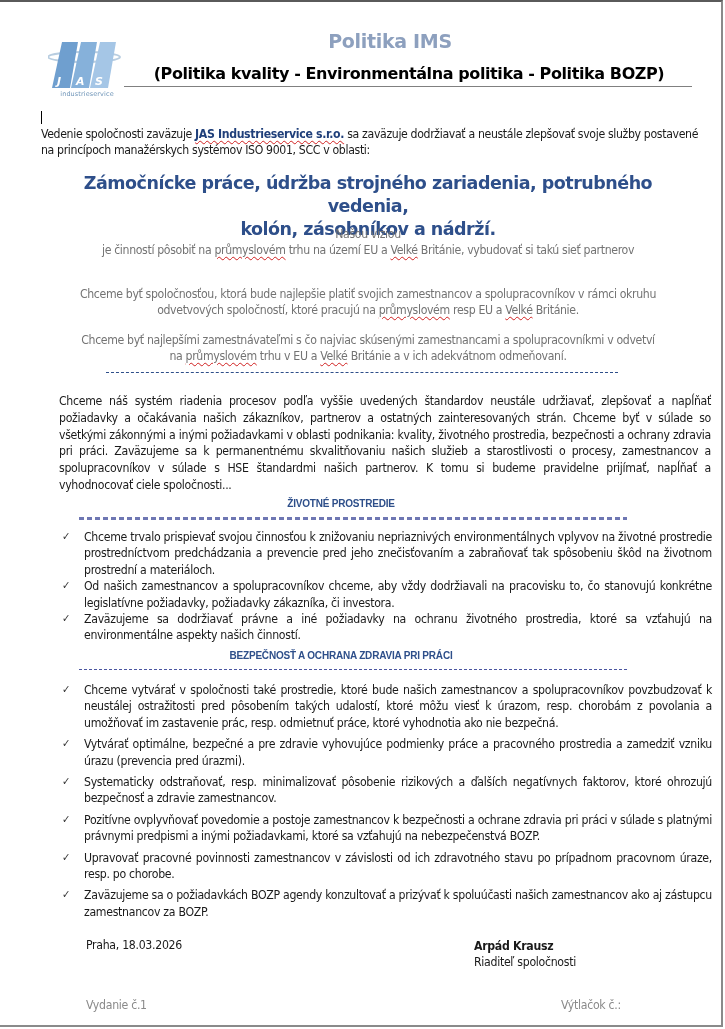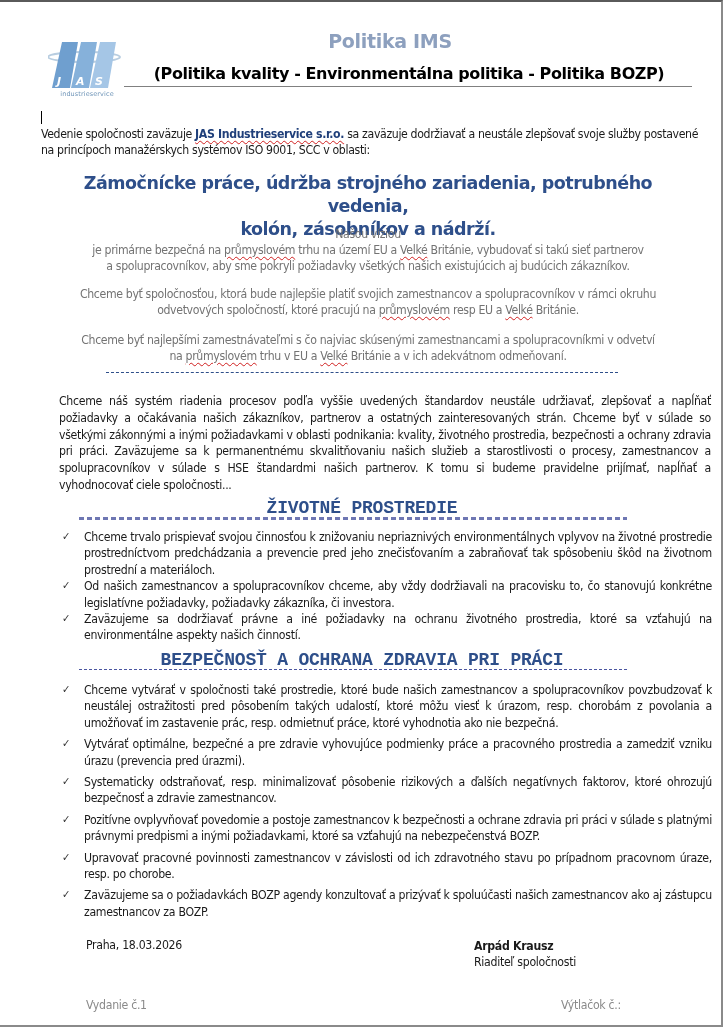--- a/index.html
+++ b/index.html
@@ -53,22 +53,22 @@
     .sp { text-decoration: underline wavy #d02020; text-decoration-thickness: 1px; text-underline-offset: 2px; }
     .dash-line {
       position: absolute; left: 106px; top: 372px; width: 512px; height: 0;
       border-top: 1px dashed #2e4f8a;
     }
     .body-para {
       position: absolute; left: 59px; top: 393px; width: 652px;
       font-size: 12.2px; line-height: 16.8px; text-align: justify; letter-spacing: -0.3px;
     }
     .section-head {
-      position: absolute; left: 88px; width: 548px; text-align: center;
-      font-family: Liberation Mono, monospace; font-weight: bold; font-size: 18px; color: #2e4f8a; letter-spacing: -0.2px;
+      position: absolute; left: 67px; width: 548px; text-align: center;
+      font-family: Liberation Sans, sans-serif; font-weight: bold; font-size: 10px; color: #2e4f8a; letter-spacing: -0.2px;
     }
     .section-rule {
       position: absolute; left: 79px; width: 548px; height: 3px;
       background: repeating-linear-gradient(90deg, #4a55a0 0 5px, transparent 5px 8px);
       opacity: 0.8;
     }
     .section-rule.thin {
       height: 0; background: none; border-top: 1px dashed #4a55a0; opacity: 1;
     }
     .checklist { position: absolute; left: 62px; width: 650px; margin: 0; padding: 0; list-style: none; }
@@ -112,22 +112,21 @@
   <span>Vedenie spoločnosti  zaväzuje </span><span class="company">JAS Industrieservice s.r.o.</span><span> sa zaväzuje dodržiavať a neustále zlepšovať svoje služby postavené na princípoch manažérskych systémov ISO 9001, SCC  v oblasti:</span>
 </div>
 
 <div class="scope">
   <div>Zámočnícke práce, údržba strojného zariadenia, potrubného vedenia,</div>
   <div>kolón, zásobníkov a nádrží.</div>
 </div>
 
 <div class="vision" style="top:226px;">
   <div>Našou víziou</div>
-  <div><span>je primárne bezpečná na </span><span class="sp">průmyslovém</span><span> trhu na území EU a </span><span class="sp">Velké</span><span> Británie, vybudovať si takú sieť partnerov</span></div>
-  <div>a spolupracovníkov, aby sme pokryli požiadavky všetkých našich existujúcich aj budúcich zákazníkov.</div>
+  <div><span>je činností pôsobiť na </span><span class="sp">průmyslovém</span><span> trhu na území EU a </span><span class="sp">Velké</span><span> Británie, vybudovať si takú sieť partnerov</span></div>
 </div>
 
 <div class="vision" style="top:286px; left:40px; width:656px;">
   <div>Chceme byť spoločnosťou, ktorá bude najlepšie platiť svojich zamestnancov a spolupracovníkov v rámci okruhu</div>
   <div><span>odvetvových spoločností, ktoré pracujú na </span><span class="sp">průmyslovém</span><span> resp EU a </span><span class="sp">Velké</span><span> Británie.</span></div>
 </div>
 
 <div class="vision" style="top:332px; left:40px; width:656px;">
   <div>Chceme byť najlepšími zamestnávateľmi s čo najviac skúsenými zamestnancami a spolupracovníkmi v odvetví</div>
   <div><span>na </span><span class="sp">průmyslovém</span><span> trhu v EU a </span><span class="sp">Velké</span><span> Británie a v ich adekvátnom odmeňovaní.</span></div>

